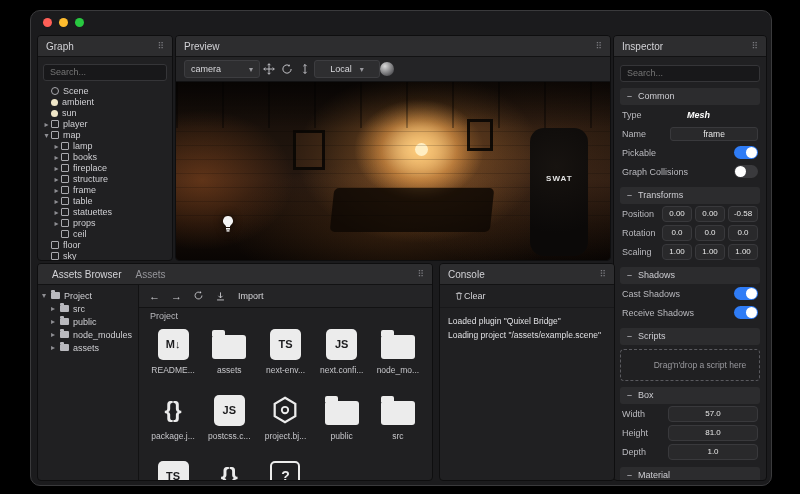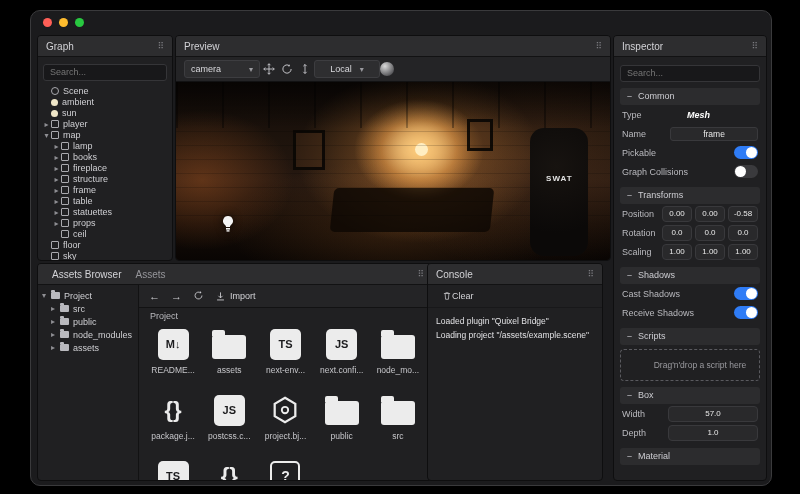--- a/index.html
+++ b/index.html
@@ -100,37 +100,37 @@
   .abody{flex:1;display:flex;overflow:hidden;}
   .atree{width:92px;flex:none;border-right:1px solid #121213;padding:4px;font-size:9px;color:#cfcfd3;}
   .fico{width:9px;height:7px;background:#b9b9be;border-radius:1px;position:relative;margin-right:4px;flex:none;}
   .fico::before{content:"";position:absolute;top:-2px;left:0;width:4px;height:2px;background:#b9b9be;border-radius:1px 1px 0 0;}
   .atrow{display:flex;align-items:center;height:13px;}
   .atrow.d1{padding-left:9px;}
   .afiles{flex:1;display:flex;flex-direction:column;overflow:hidden;}
   .atoolbar{height:22px;flex:none;background:#242426;border-bottom:1px solid #121213;display:flex;
     align-items:center;gap:11px;padding:0 10px;color:#cfcfd3;font-size:11px;}
   .navbtn{cursor:pointer;line-height:1;}
-  .importbtn{display:flex;align-items:center;gap:4px;font-size:9px;cursor:pointer;color:#d4d4d8;}
+  .importbtn{display:flex;align-items:center;gap:12px;font-size:9px;cursor:pointer;color:#d4d4d8;}
   .breadcrumb{height:15px;flex:none;display:flex;align-items:center;padding:0 11px;font-size:9px;color:#b9b9be;}
   .fgrid{flex:1;padding:3px 10px;display:grid;grid-template-columns:repeat(5,1fr);grid-auto-rows:56px;
     gap:10px 8px;overflow:hidden;align-content:start;}
   .fcell{display:flex;flex-direction:column;align-items:center;gap:3px;cursor:pointer;}
   .fwrap{height:36px;display:flex;align-items:center;justify-content:center;}
   .badge{width:31px;height:31px;background:#ececec;border-radius:5px;display:flex;align-items:center;
     justify-content:center;font-weight:bold;font-size:11px;color:#1c1c1e;}
   .folderic{width:34px;height:24px;background:#ececec;border-radius:3px;position:relative;margin-top:5px;}
   .folderic::before{content:"";position:absolute;top:-5px;left:0;width:13px;height:6px;background:#ececec;border-radius:2px 2px 0 0;}
   .braces{font-size:22px;color:#ececec;font-weight:bold;line-height:1;}
   .qbox{width:26px;height:26px;border:2px solid #ececec;border-radius:5px;display:flex;align-items:center;
     justify-content:center;font-size:14px;font-weight:bold;color:#ececec;}
   .flabel{font-size:8.5px;color:#c6c6ca;max-width:56px;height:10px;white-space:nowrap;overflow:hidden;text-overflow:ellipsis;}
 
   
-  #console{left:396px;top:252px;width:174px;height:216px;}
+  #console{left:408px;top:252px;width:174px;height:216px;}
   .ctoolbar{height:22px;flex:none;display:flex;align-items:center;padding:0 8px;border-bottom:1px solid #18181a;}
   .clearbtn{display:flex;align-items:center;font-size:9px;color:#d4d4d8;cursor:pointer;
     padding:2px 6px;border-radius:3px;}
   .clines{padding:6px 8px;font-size:8.5px;color:#e0e0e3;line-height:14px;}
 </style>
 </head>
 <body>
 
 <div class="window">
   <div class="titlebar">
@@ -369,20 +369,24 @@
       </div>
 
       <div class="isection">
         <div class="ishead">
             <span class="minus">–</span>
             <span>Box</span>
           </div>
         <div class="irow">
           <span>Width</span>
           <span class="num wide" style="margin-left:auto;">57.0</span>
+        </div>
+        <div class="irow">
+          <span>Height</span>
+          <span class="num wide" style="margin-left:auto;">81.0</span>
         </div>
         <div class="irow">
           <span>Depth</span>
           <span class="num wide" style="margin-left:auto;">1.0</span>
         </div>
       </div>
 
       <div class="isection">
         <div class="ishead">
             <span class="minus">–</span>

